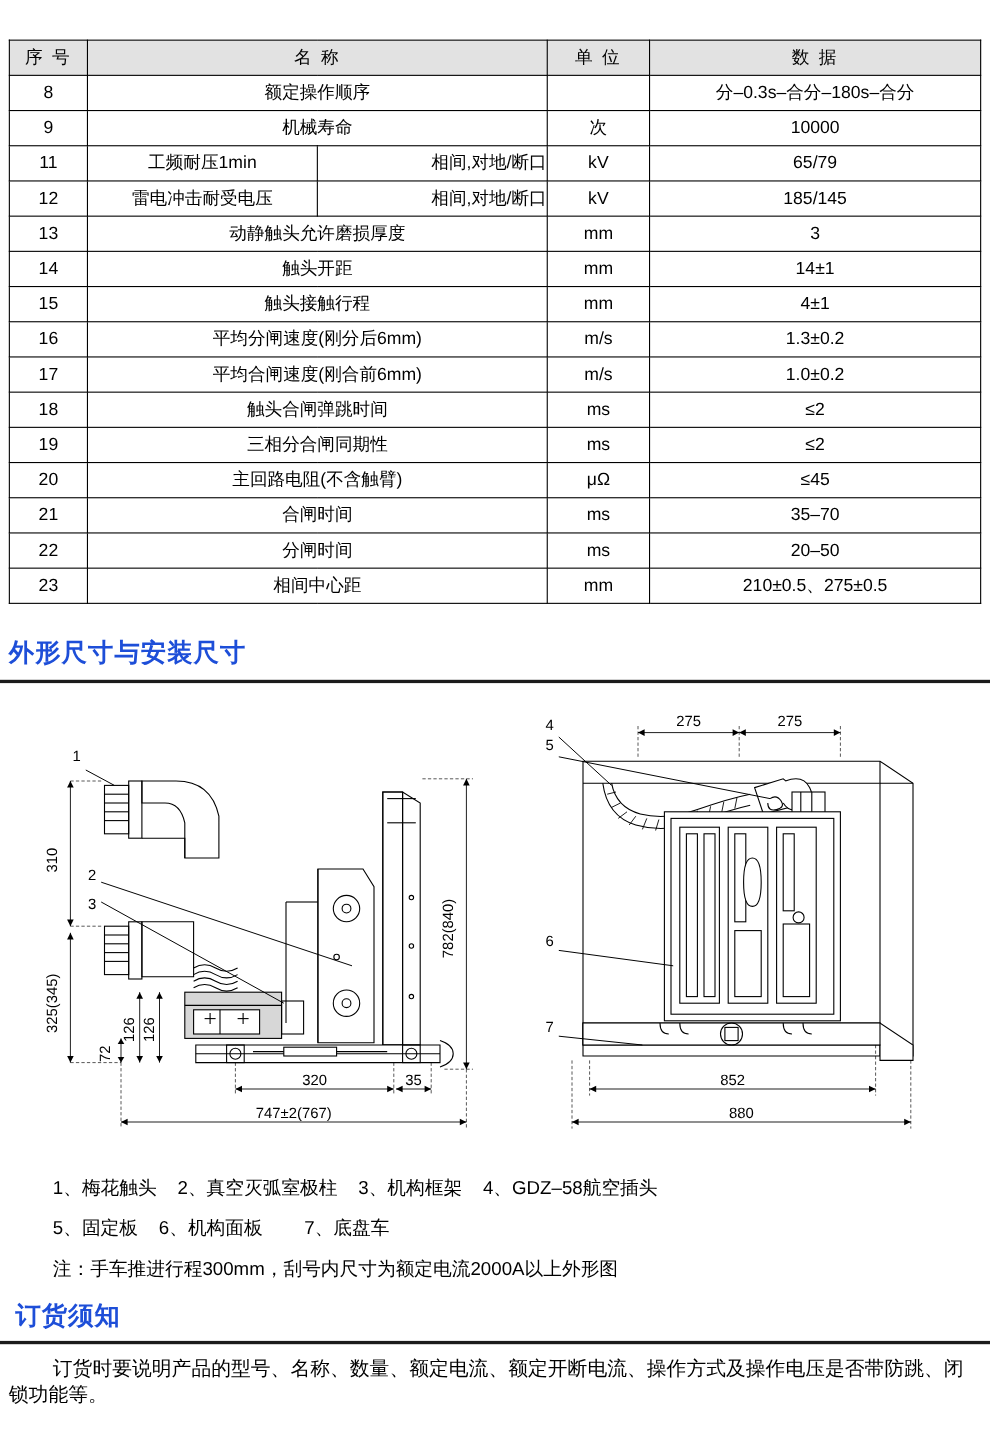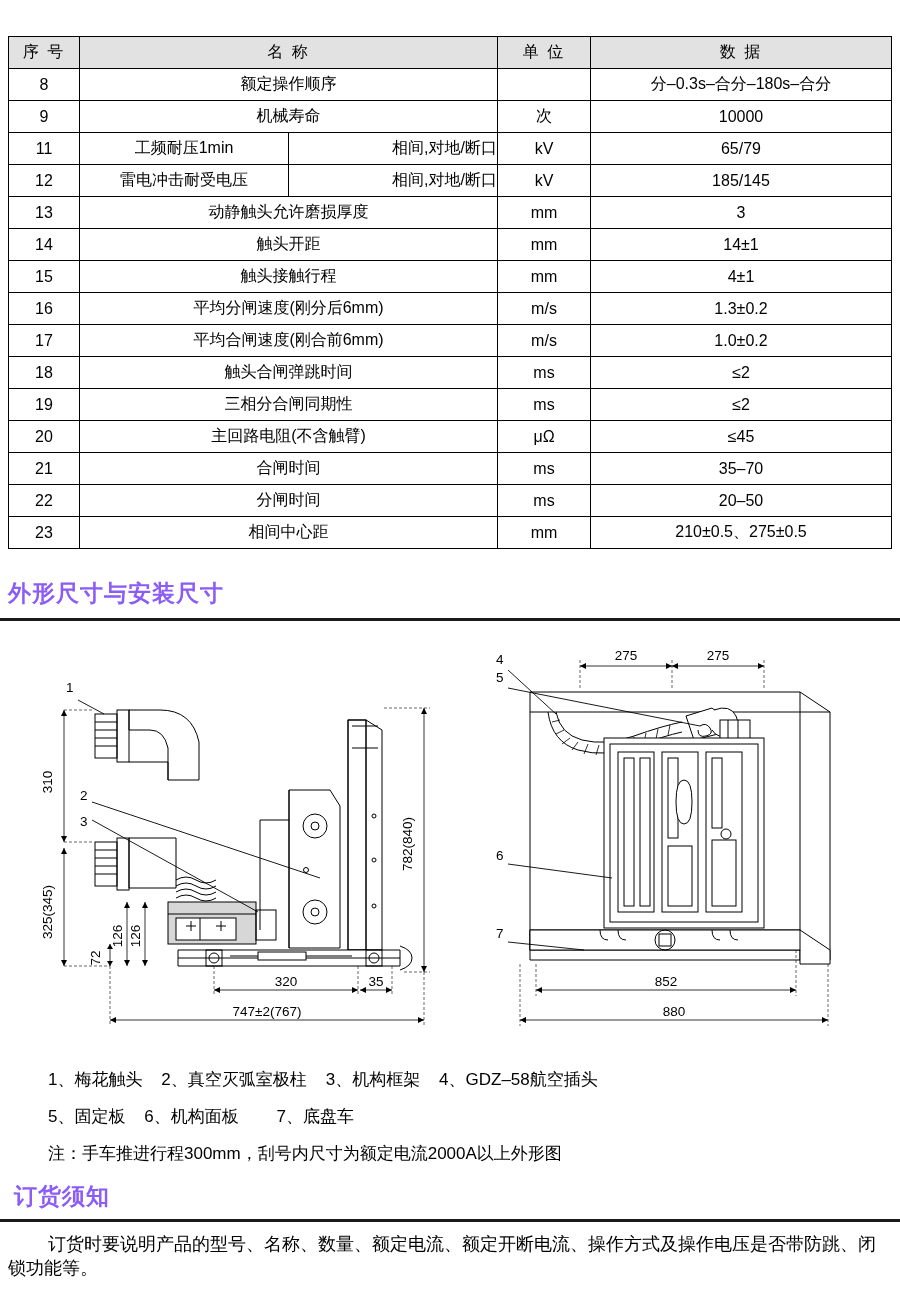--- a/index.html
+++ b/index.html
@@ -50,21 +50,21 @@
   .col-unit  { width: 92px;  text-align: center; }
   .col-data  { width: 300px; text-align: center; }
   .spec-table tbody td.col-name { font-size: 16px; }
   .nowrap { white-space: nowrap; }
 
   
   .section-heading {
     position: absolute;
     font-size: 23px;
     font-weight: bold;
-    color: #8b5cf6;
+    color: #1d4ed8;
     letter-spacing: 1px;
   }
   .section-rule {
     position: absolute;
     height: 2px;
     background: #1b1b1b;
   }
 
   #h-dimensions { left: 8px; top: 578px; }
   #rule-dimensions { left: 0px; top: 618px; width: 900px; height: 3px; }

